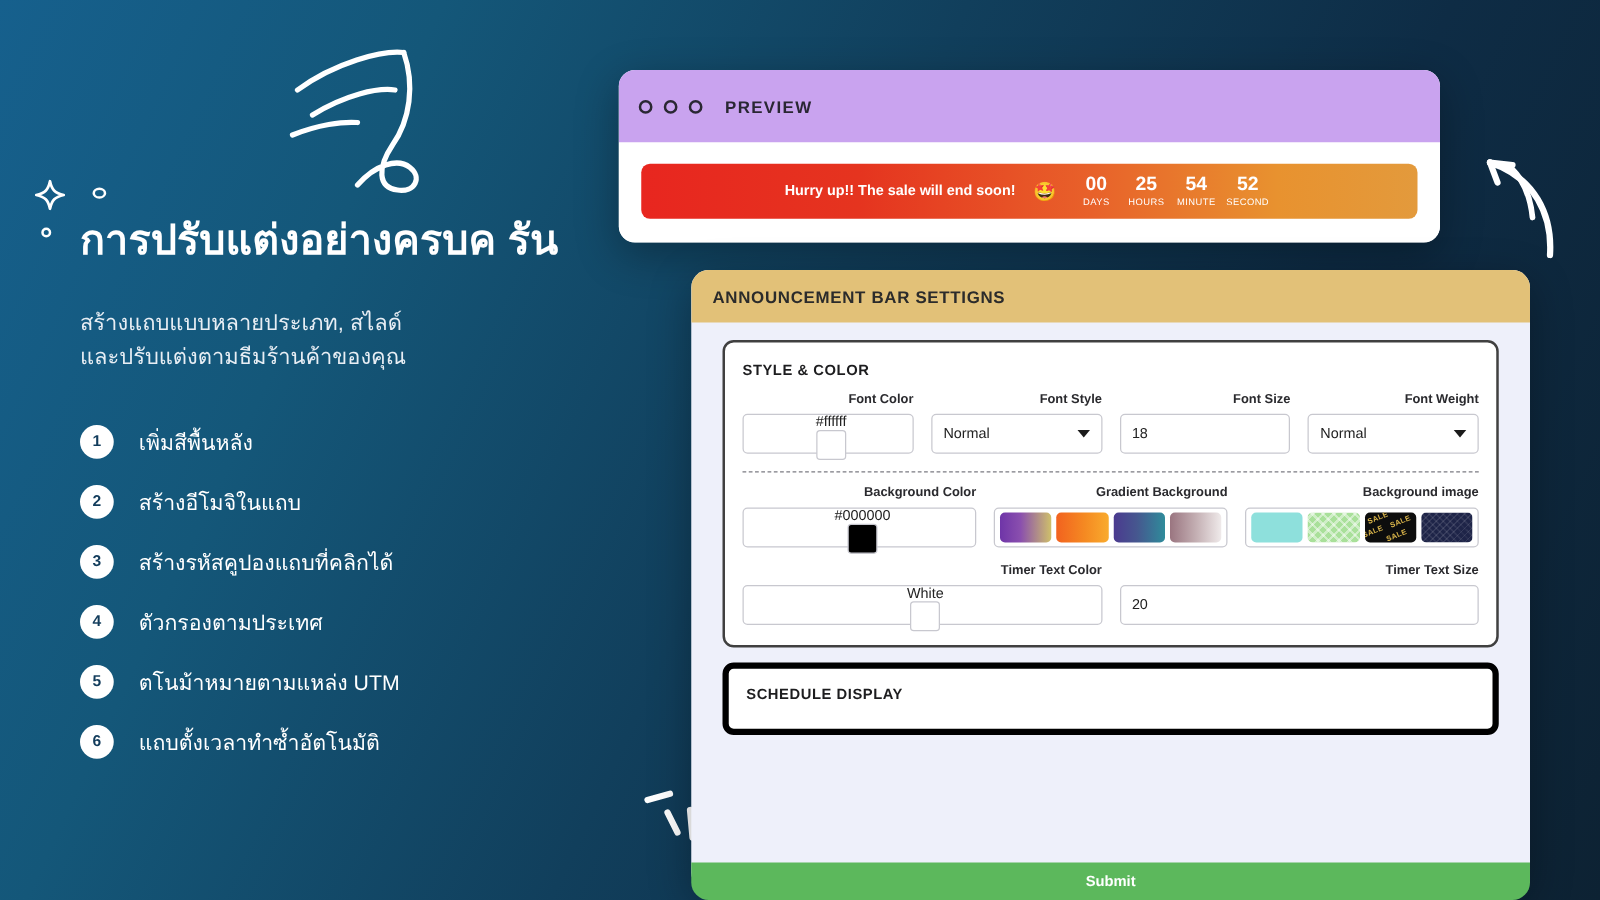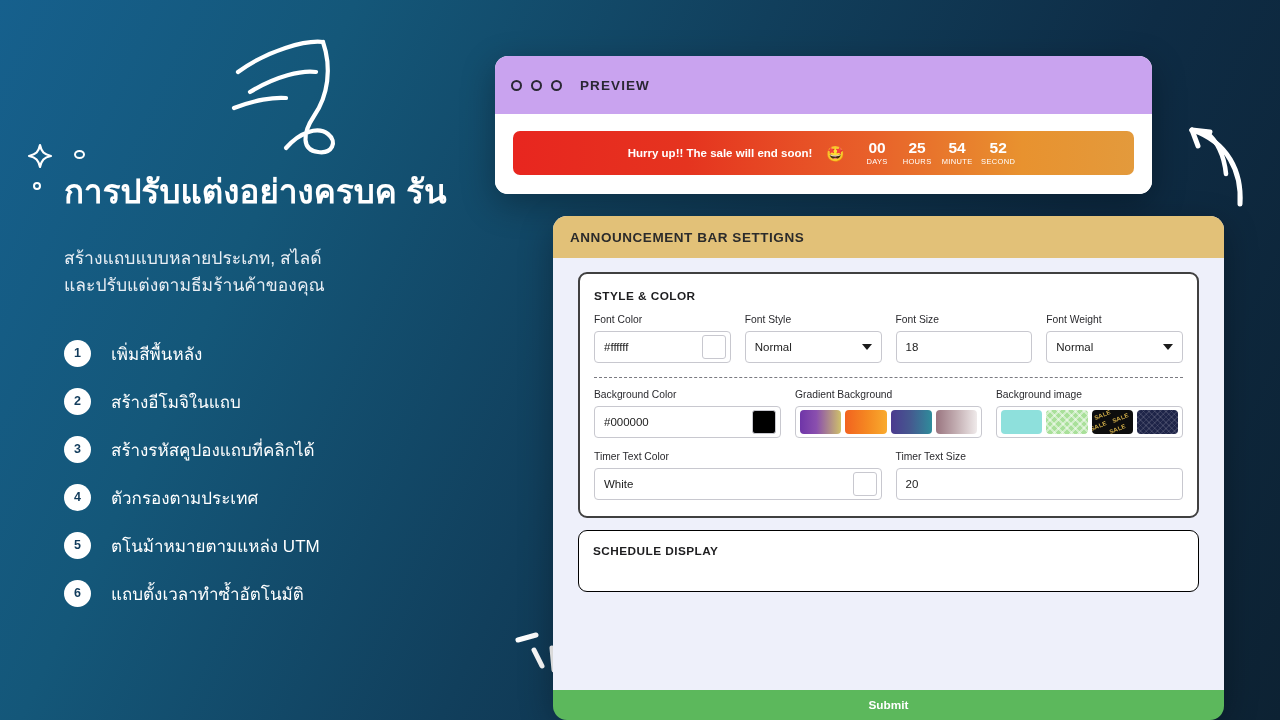--- a/index.html
+++ b/index.html
@@ -106,29 +106,30 @@
     background: #ffffff; border: 2px solid #404040; border-radius: 9px;
     padding: 15px 14px 16px 14px;
   }
   .card-title {
     font-size: 11.8px; font-weight: 700; color: #1d1d1f;
     letter-spacing: .45px; margin-bottom: 11px;
   }
   .field-grid { display: flex; gap: 14px; }
   .field { flex: 1; min-width: 0; }
   .field-label {
-    font-size: 10.3px; color: #2a2a2e; font-weight: 400; margin-bottom: 6px;
+    font-size: 10.3px; color: #2a2a2e; font-weight: 700; margin-bottom: 6px;
     display: block;
+    text-align: right;
   }
   .control {
     height: 32px; border: 1px solid #c8c8cf; border-radius: 4px;
     background: #ffffff; display: flex; align-items: center;
     padding: 0 9px; font-size: 11.5px; color: #222;
   }
-  .control.with-swatch { padding-right: 4px; justify-content: space-between; }
+  .control.with-swatch { padding-right: 4px; justify-content: space-between; flex-direction: column; }
   .swatch {
     width: 24px; height: 24px; border-radius: 3px; border: 1px solid #c8c8cf;
     flex: 0 0 24px;
   }
   .select-caret {
     margin-left: auto; width: 0; height: 0;
     border-left: 5px solid transparent; border-right: 5px solid transparent;
     border-top: 6px solid #1b1b1b;
   }
   .dashed-sep {
@@ -139,22 +140,22 @@
     background: #fff; display: flex; align-items: center; gap: 4px;
     padding: 3px 4px; overflow: hidden;
   }
   .strip-chip {
     flex: 1 1 0; height: 24px; border-radius: 4px; min-width: 0;
     position: relative; overflow: hidden;
   }
   .row-gap { margin-top: 13px; }
 
   .card-schedule {
-    background: #ffffff; border: 1px solid #000000; border-radius: 9px;
-    padding: 13px 14px 22px 14px; margin-top: 12px;
+    background: #ffffff; border: 5px solid #000000; border-radius: 9px;
+    padding: 13px 14px 10px 14px; margin-top: 12px;
   }
   .submit-btn {
     position: absolute; left: 553px; bottom: 0; width: 671px; height: 30px;
     background: #5cb85c; color: #ffffff; font-size: 11.8px; font-weight: 600;
     display: flex; align-items: center; justify-content: center;
     border: none; border-bottom-left-radius: 14px; border-bottom-right-radius: 14px;
     cursor: pointer;
   }
   .sale-chip-txt {
     position: absolute; color: #d9b44a; font-size: 6px; font-weight: 700;

